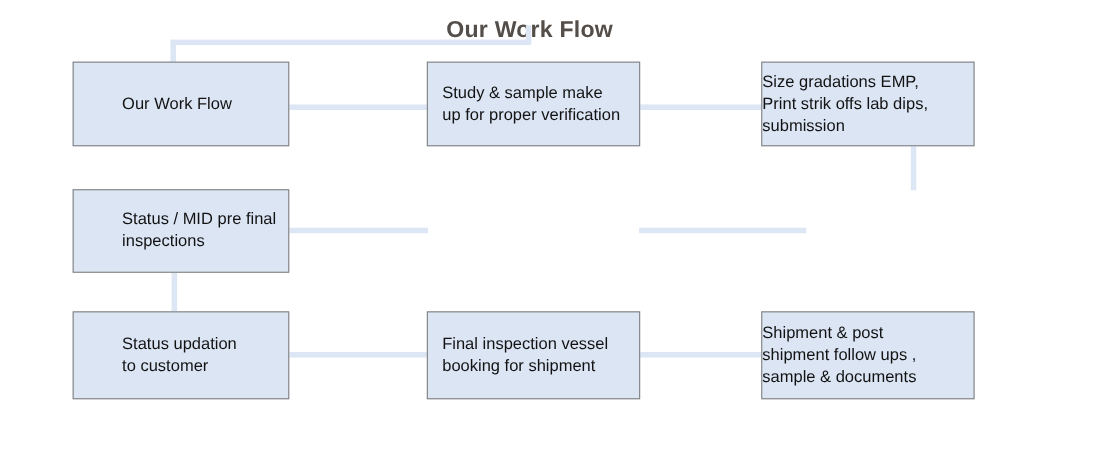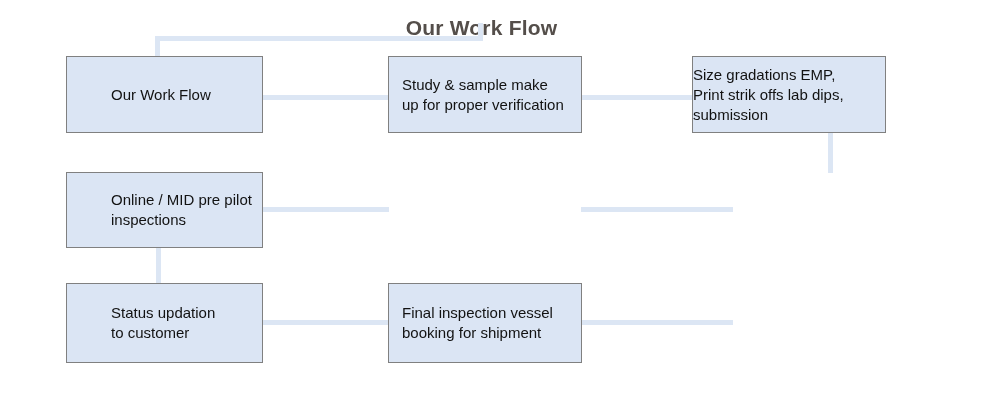--- a/index.html
+++ b/index.html
@@ -93,26 +93,31 @@
     <span class="box-label">Study &amp; sample make
 up for proper verification</span>
   </div>
   <div class="flow-box row1 col3">
     <span class="box-label">Size gradations EMP,
 Print strik offs lab dips,
 submission</span>
   </div>
 
   <div class="flow-box row2 col1">
-    <span class="box-label">Online / MID pre pilot
+    <span class="box-label">Status / MID pre final
 inspections</span>
   </div>
 
   <div class="flow-box row3 col2">
     <span class="box-label">Final inspection vessel
 booking for shipment</span>
   </div>
   <div class="flow-box row3 col1">
     <span class="box-label">Status updation
 to customer</span>
   </div>
+  <div class="flow-box row3 col3">
+    <span class="box-label">Shipment &amp; post
+shipment follow ups ,
+sample &amp; documents</span>
+  </div>
 
 </div>
 
 </body></html>

